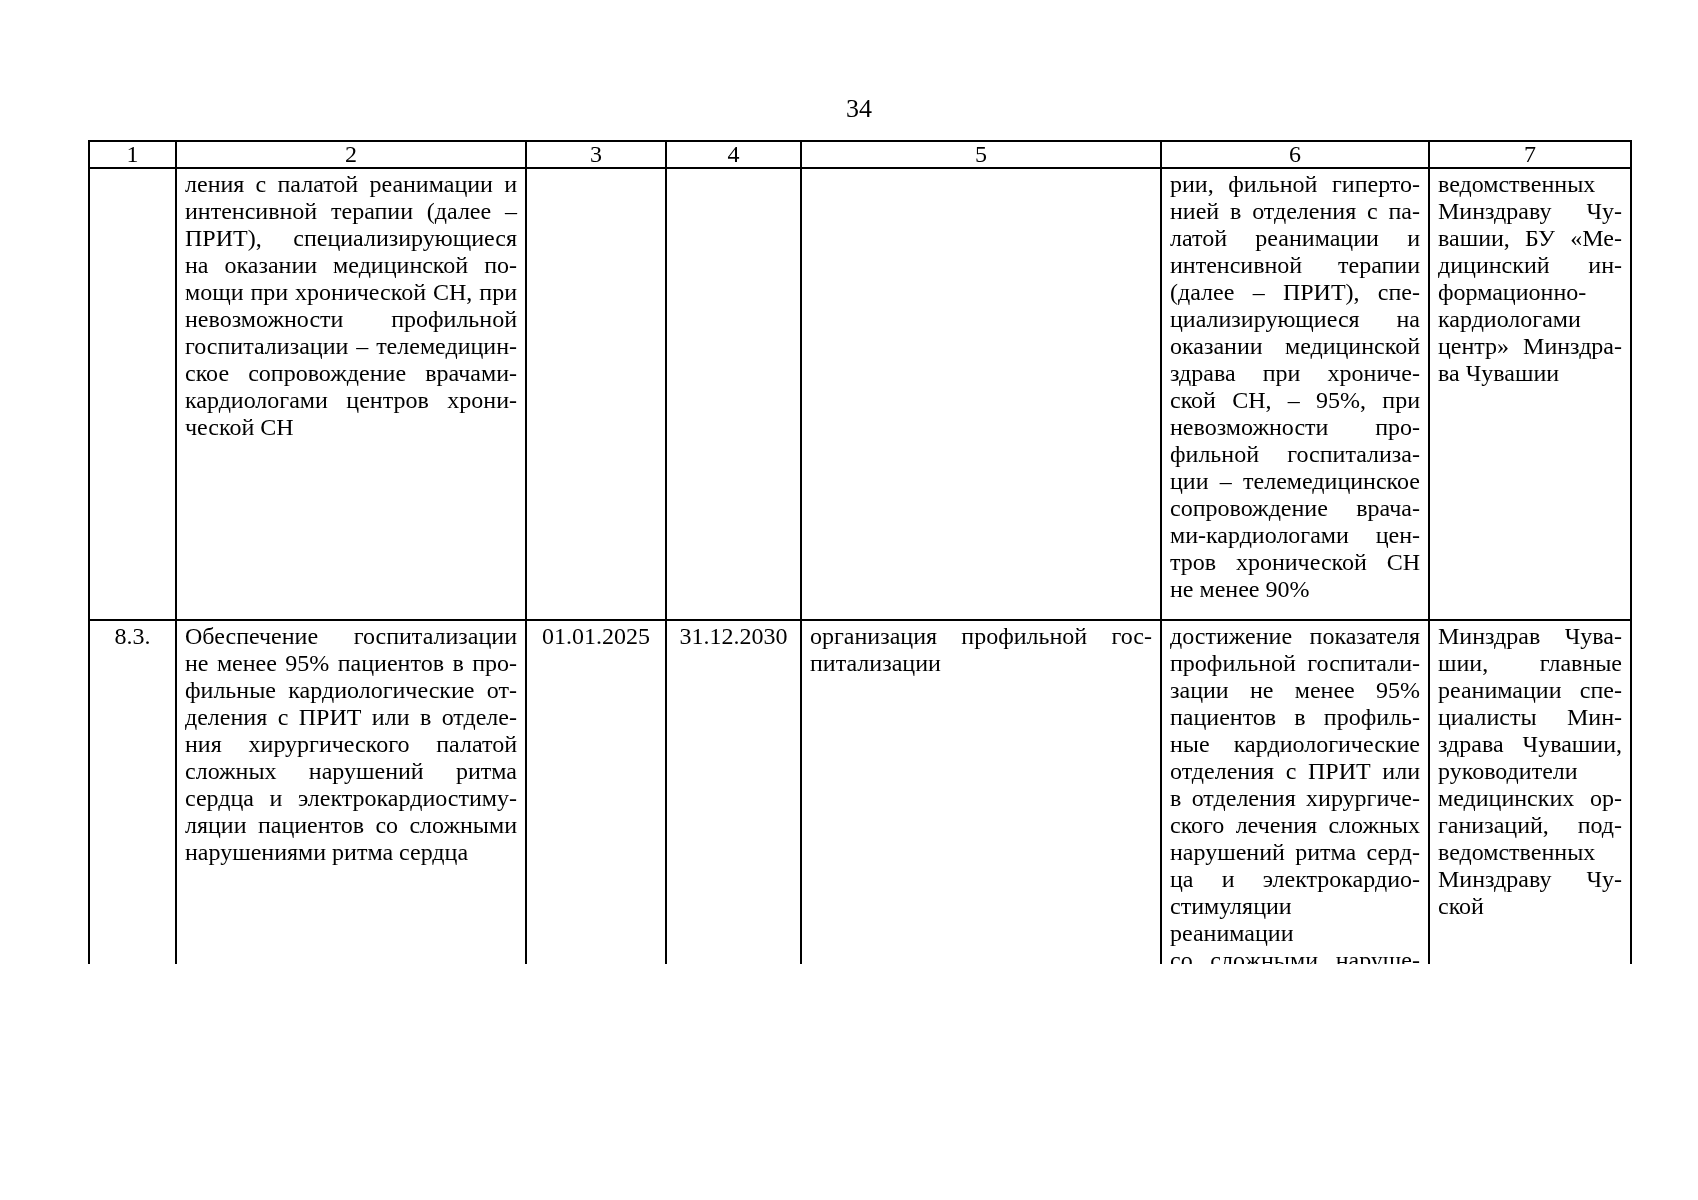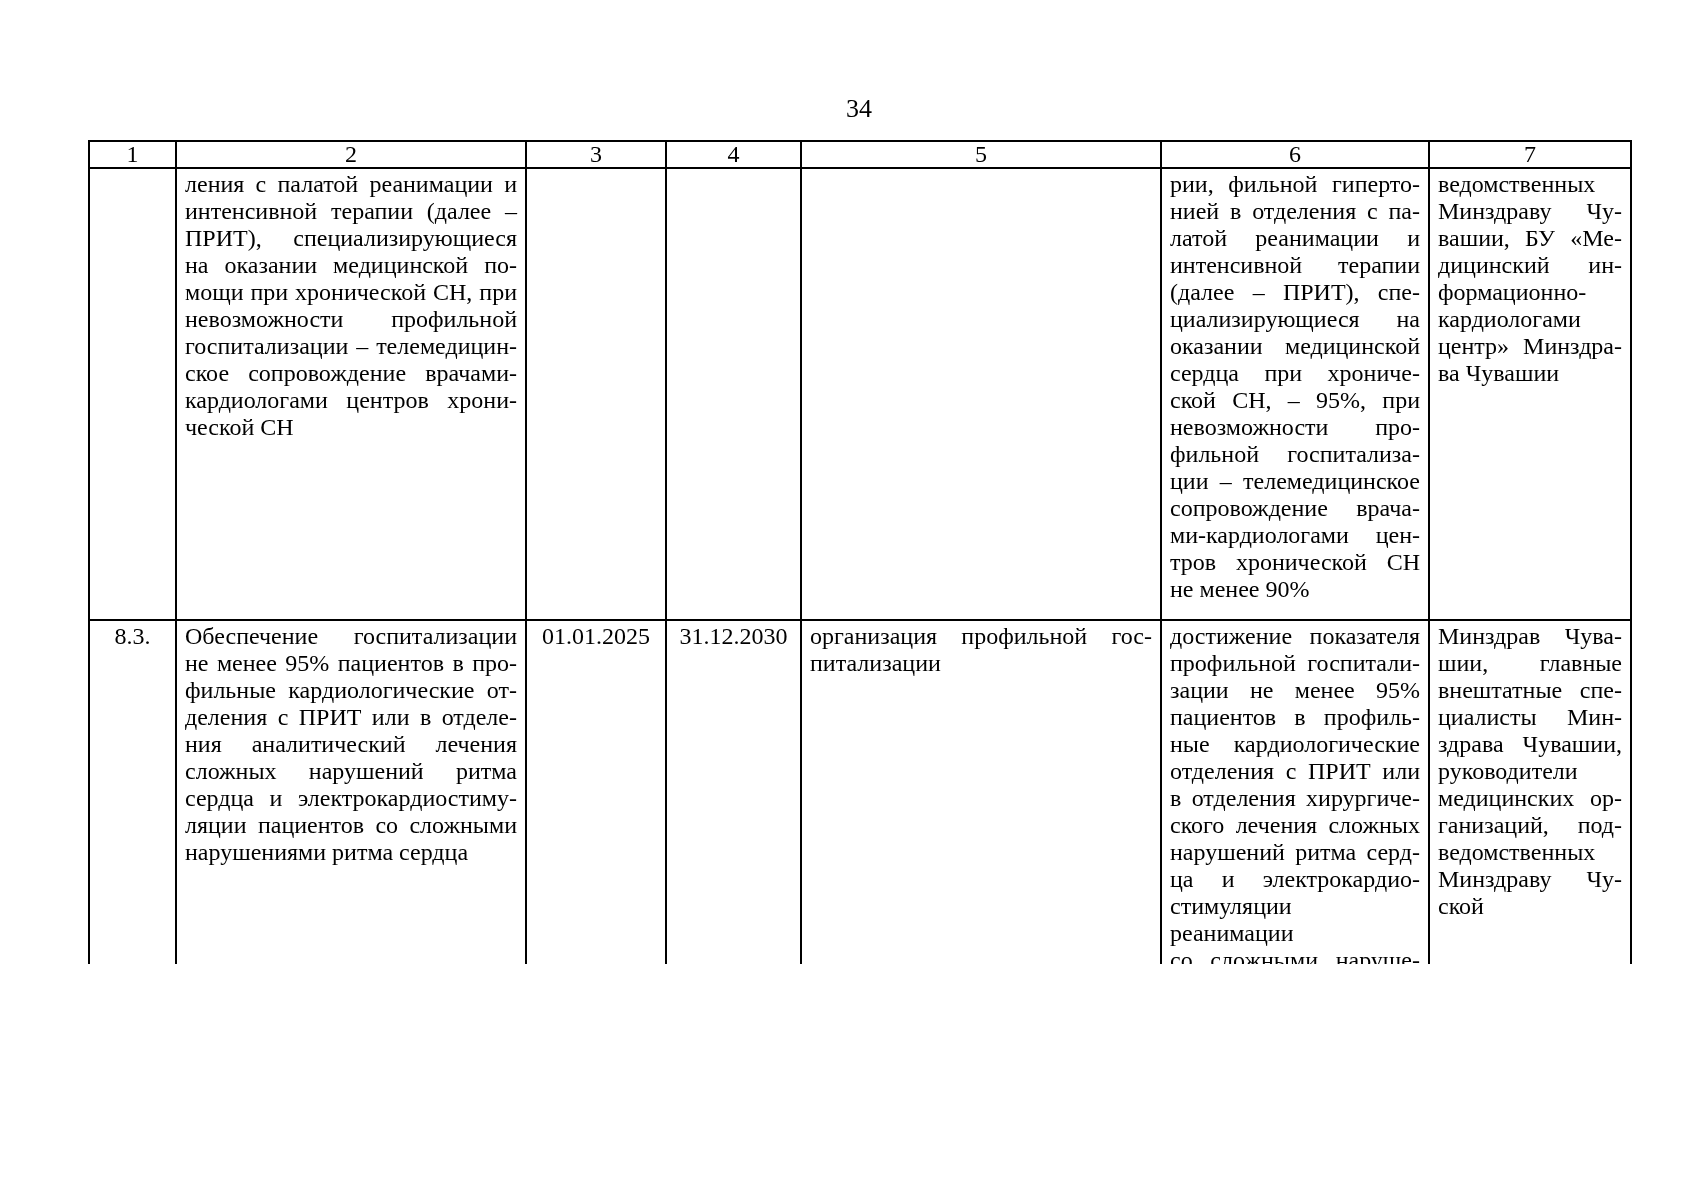--- a/index.html
+++ b/index.html
@@ -109,21 +109,21 @@
         <td class="center"></td>
         <td></td>
         <td>
             <div class="tl">рии, фильной гиперто-</div>
             <div class="tl">нией в отделения с па-</div>
             <div class="tl">латой реанимации и</div>
             <div class="tl">интенсивной терапии</div>
             <div class="tl">(далее – ПРИТ), спе-</div>
             <div class="tl">циализирующиеся на</div>
             <div class="tl">оказании медицинской</div>
-            <div class="tl">сердца при хрониче-</div>
+            <div class="tl">здрава при хрониче-</div>
             <div class="tl">ской СН, – 95%, при</div>
             <div class="tl">невозможности про-</div>
             <div class="tl">фильной госпитализа-</div>
             <div class="tl">ции – телемедицинское</div>
             <div class="tl">сопровождение врача-</div>
             <div class="tl">ми-кардиологами цен-</div>
             <div class="tl">тров хронической СН</div>
             <div class="tl last">не менее 90%</div>
           </td>
         <td>
@@ -137,21 +137,21 @@
             <div class="tl last">ва Чувашии</div>
           </td>
       </tr>
       <tr class="row-83">
         <td class="center">8.3.</td>
         <td>
             <div class="tl">Обеспечение госпитализации</div>
             <div class="tl">не менее 95% пациентов в про-</div>
             <div class="tl">фильные кардиологические от-</div>
             <div class="tl">деления с ПРИТ или в отделе-</div>
-            <div class="tl">ния аналитический лечения</div>
+            <div class="tl">ния хирургического палатой</div>
             <div class="tl">сложных нарушений ритма</div>
             <div class="tl">сердца и электрокардиостиму-</div>
             <div class="tl">ляции пациентов со сложными</div>
             <div class="tl last">нарушениями ритма сердца</div>
           </td>
         <td class="center">01.01.2025</td>
         <td class="center">31.12.2030</td>
         <td>
             <div class="tl">организация профильной гос-</div>
             <div class="tl last">питализации</div>
@@ -167,21 +167,21 @@
             <div class="tl">ского лечения сложных</div>
             <div class="tl">нарушений ритма серд-</div>
             <div class="tl">ца и электрокардио-</div>
             <div class="tl">стимуляции реанимации</div>
             <div class="tl">со сложными наруше-</div>
             <div class="tl last">ниями ритма сердца</div>
           </td>
         <td>
             <div class="tl">Минздрав Чува-</div>
             <div class="tl">шии, главные</div>
-            <div class="tl">внештатные спе-</div>
+            <div class="tl">реанимации спе-</div>
             <div class="tl">циалисты Мин-</div>
             <div class="tl">здрава Чувашии,</div>
             <div class="tl">руководители</div>
             <div class="tl">медицинских ор-</div>
             <div class="tl">ганизаций, под-</div>
             <div class="tl">ведомственных</div>
             <div class="tl">Минздраву Чу-</div>
             <div class="tl last">ской</div>
           </td>
       </tr>

